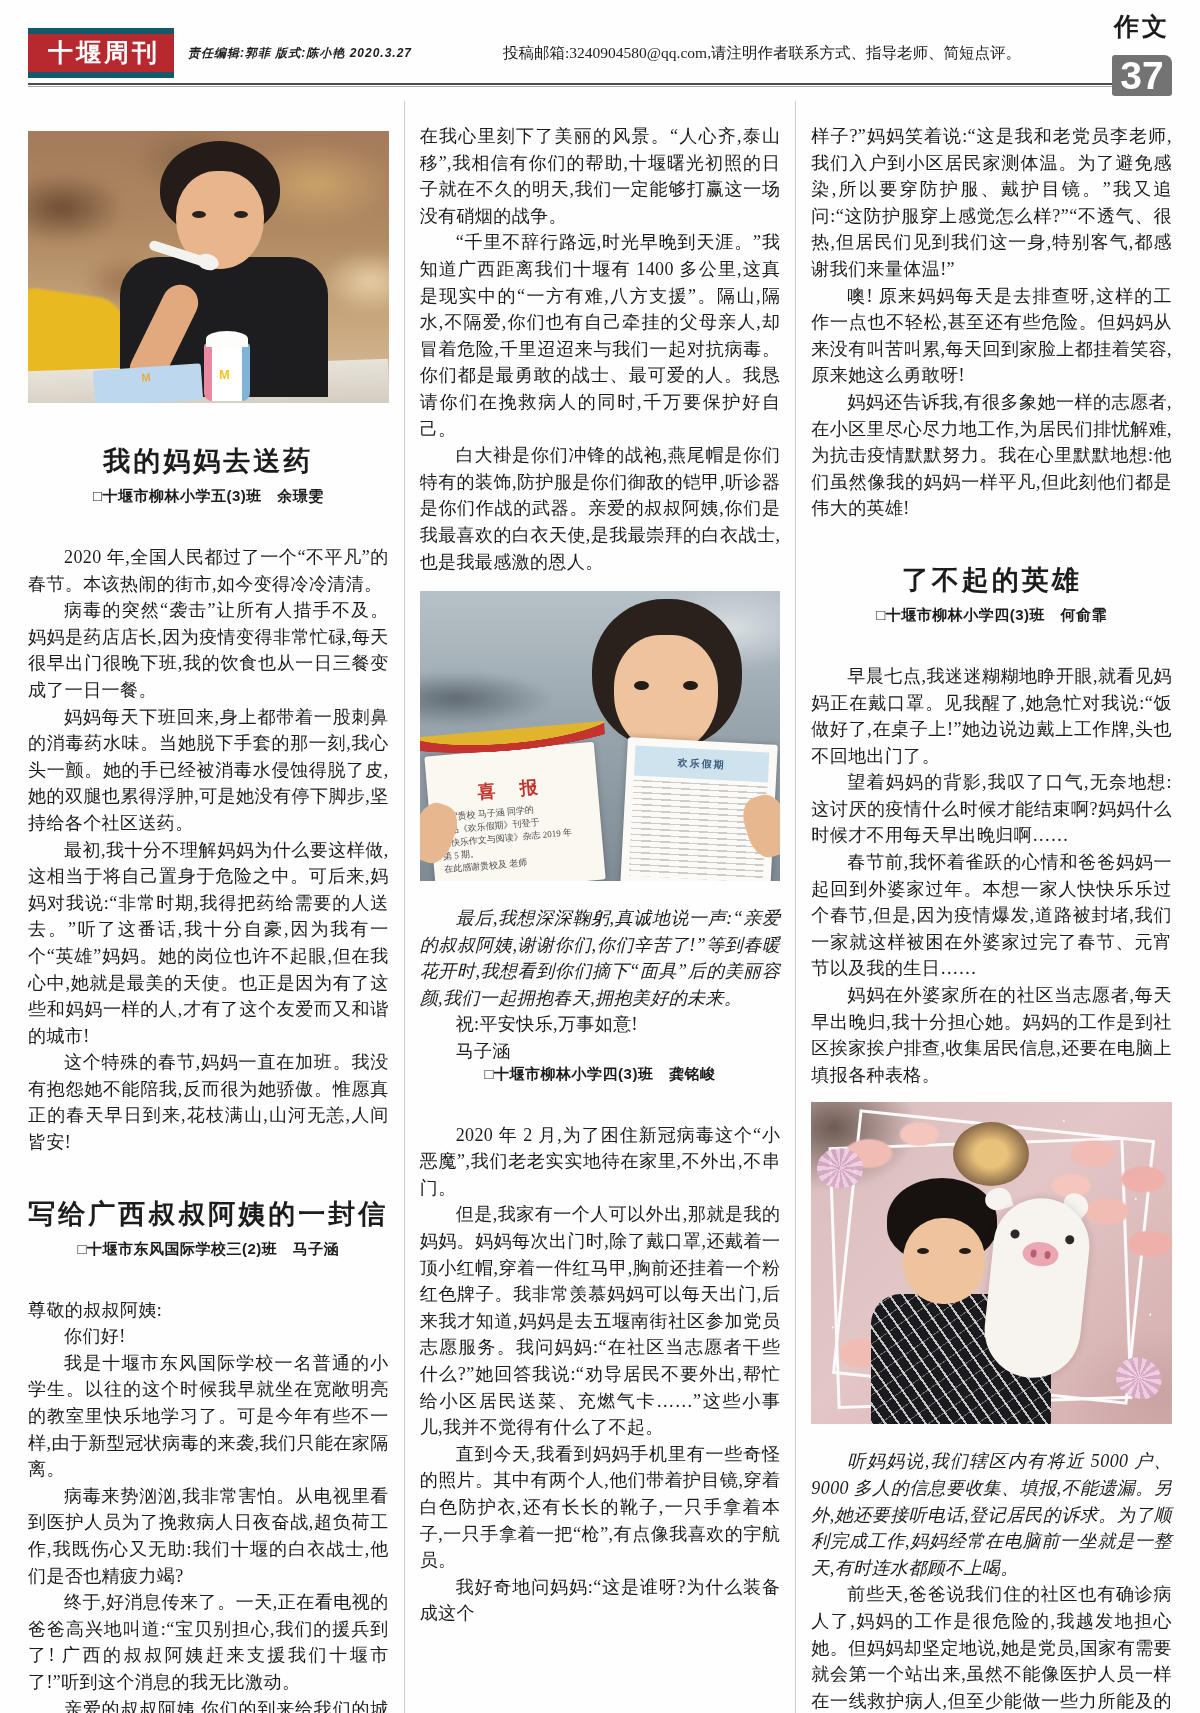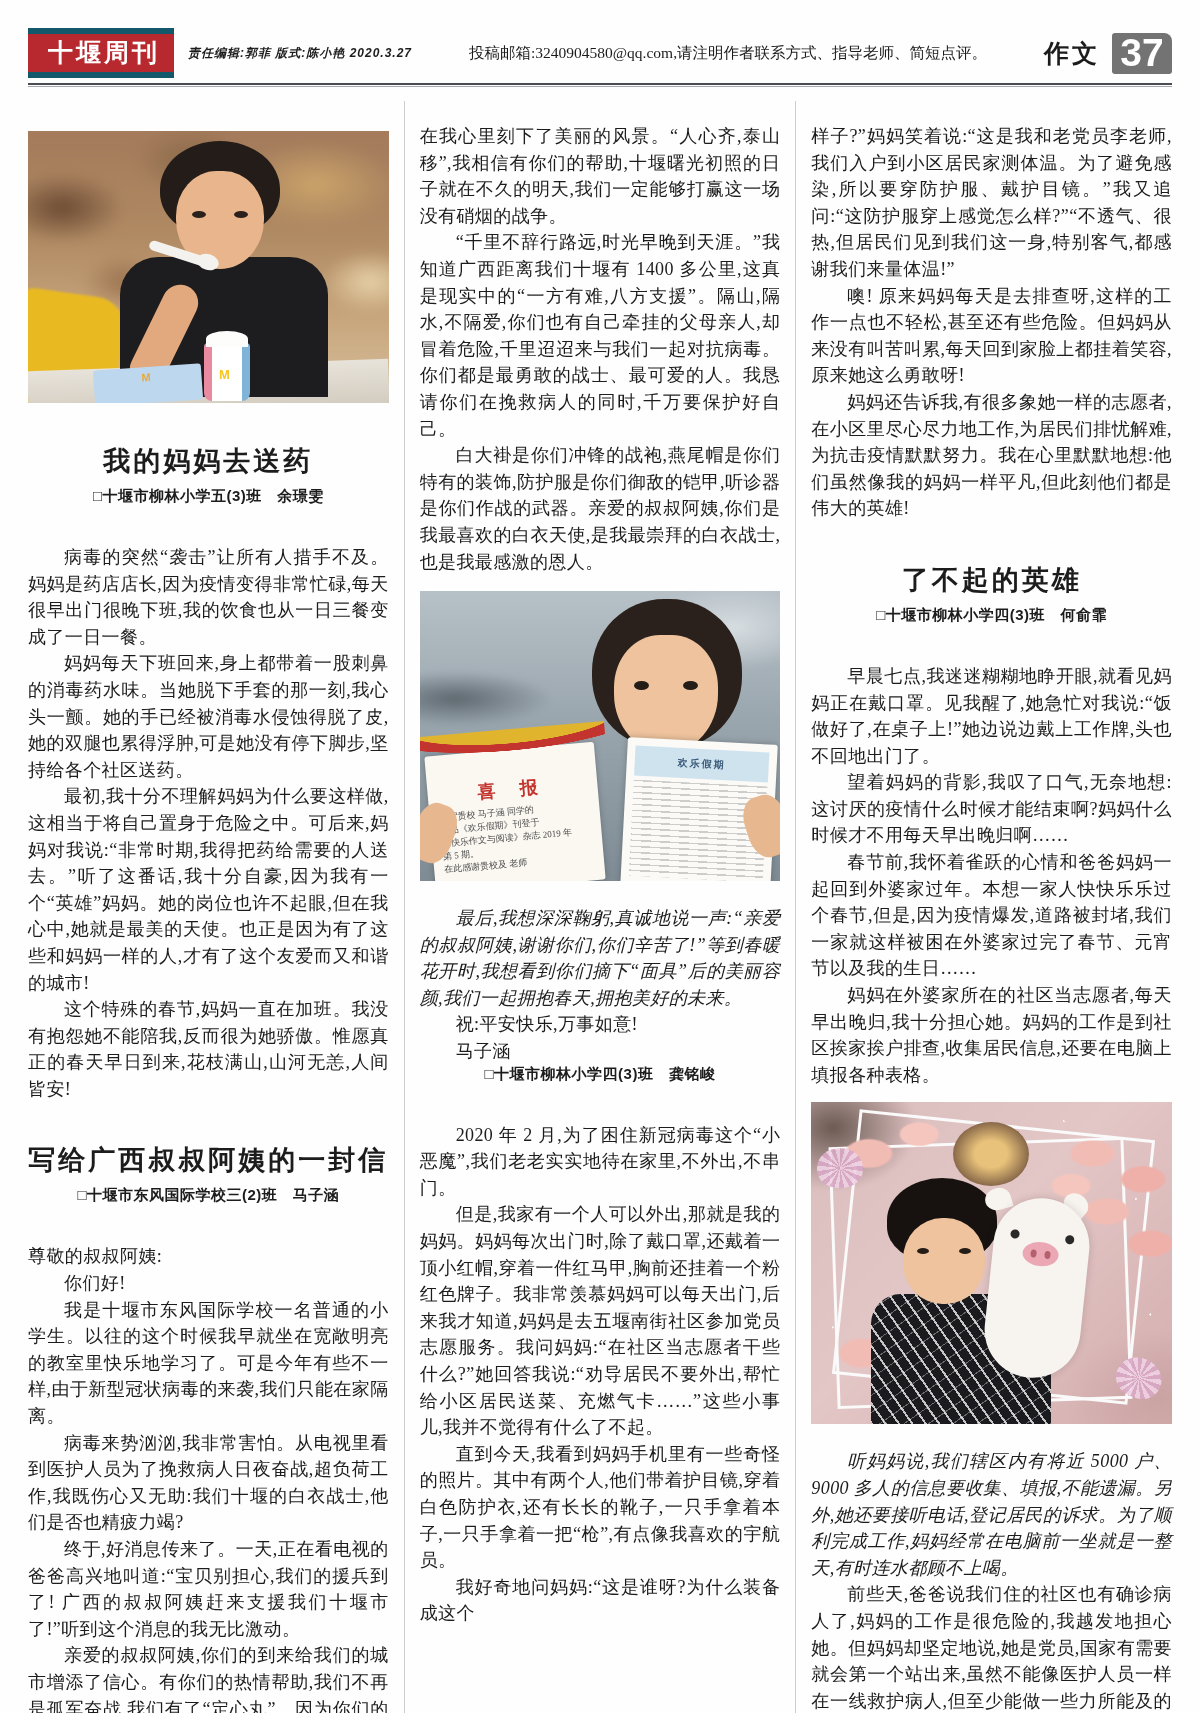--- a/index.html
+++ b/index.html
@@ -15,21 +15,21 @@
     background:#b8292f; color:#ffffff; font-weight:bold; font-size:25px;
     letter-spacing:3px; padding:2px 14px 3px 20px;
     border-top:6px solid #14586c; border-bottom:6px solid #14586c;
     font-family:"Liberation Serif","DejaVu Serif",serif;
   }
   .editors {
     font-family:"Liberation Sans","DejaVu Sans",sans-serif; font-weight:bold;
     font-style:italic; font-size:12px; margin-left:14px; letter-spacing:1px; white-space:nowrap;text-align:right;
   }
   .submission { font-size:15.5px; margin-left:auto; white-space:nowrap; }
-  .section-wrap { margin-left:auto; display:flex; align-items:center; gap:12px; }
+  .section-wrap { margin-left:auto; display:flex; align-items:center; gap:12px;flex-direction:column; }
   .section-label { font-family:"Liberation Sans","DejaVu Sans",sans-serif; font-weight:900; font-size:25px; letter-spacing:3px; }
   .page-num {
     background:#737373; color:#fff; font-weight:bold; font-size:39px;
     width:60px; height:41px; display:flex; align-items:center; justify-content:center;
     font-family:"Liberation Sans","DejaVu Sans",sans-serif; border-radius:3px 8px 3px 3px;
   }
   .rule1 { height:2px; background:#4b4b52; margin-top:7px; }
   .rule2 { height:1px; background:#a7a7ae; margin-top:1px; }
   
   .content { display:flex; margin-top:14px; min-height:1600px; }
@@ -223,20 +223,21 @@
         <div class="p1-menu">
             <span class="p1-m2">M</span>
           </div>
         <div class="p1-cup">
             <span class="p1-m">M</span>
           </div>
       </div>
 
       <h2 class="art-title">我的妈妈去送药</h2>
       <div class="byline">□十堰市柳林小学五(3)班　余璟雯</div>
+      <p class="body">2020 年,全国人民都过了一个“不平凡”的春节。本该热闹的街市,如今变得冷冷清清。</p>
       <p class="body">病毒的突然“袭击”让所有人措手不及。妈妈是药店店长,因为疫情变得非常忙碌,每天很早出门很晚下班,我的饮食也从一日三餐变成了一日一餐。</p>
       <p class="body">妈妈每天下班回来,身上都带着一股刺鼻的消毒药水味。当她脱下手套的那一刻,我心头一颤。她的手已经被消毒水侵蚀得脱了皮,她的双腿也累得浮肿,可是她没有停下脚步,坚持给各个社区送药。</p>
       <p class="body">最初,我十分不理解妈妈为什么要这样做,这相当于将自己置身于危险之中。可后来,妈妈对我说:“非常时期,我得把药给需要的人送去。”听了这番话,我十分自豪,因为我有一个“英雄”妈妈。她的岗位也许不起眼,但在我心中,她就是最美的天使。也正是因为有了这些和妈妈一样的人,才有了这个友爱而又和谐的城市!</p>
       <p class="body">这个特殊的春节,妈妈一直在加班。我没有抱怨她不能陪我,反而很为她骄傲。惟愿真正的春天早日到来,花枝满山,山河无恙,人间皆安!</p>
 
       <h2 class="art-title">写给广西叔叔阿姨的一封信</h2>
       <div class="byline">□十堰市东风国际学校三(2)班　马子涵</div>
       <p class="body noindent">尊敬的叔叔阿姨:</p>
       <p class="body">你们好!</p>
       <p class="body">我是十堰市东风国际学校一名普通的小学生。以往的这个时候我早就坐在宽敞明亮的教室里快乐地学习了。可是今年有些不一样,由于新型冠状病毒的来袭,我们只能在家隔离。</p>

